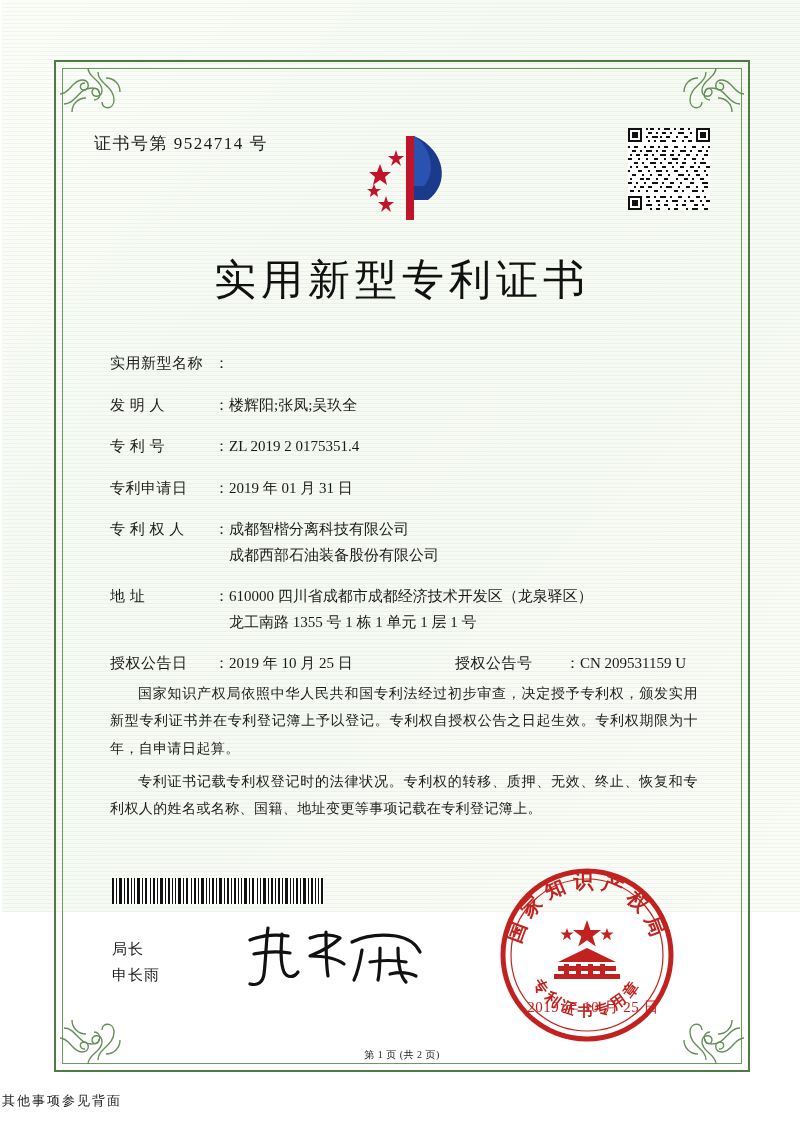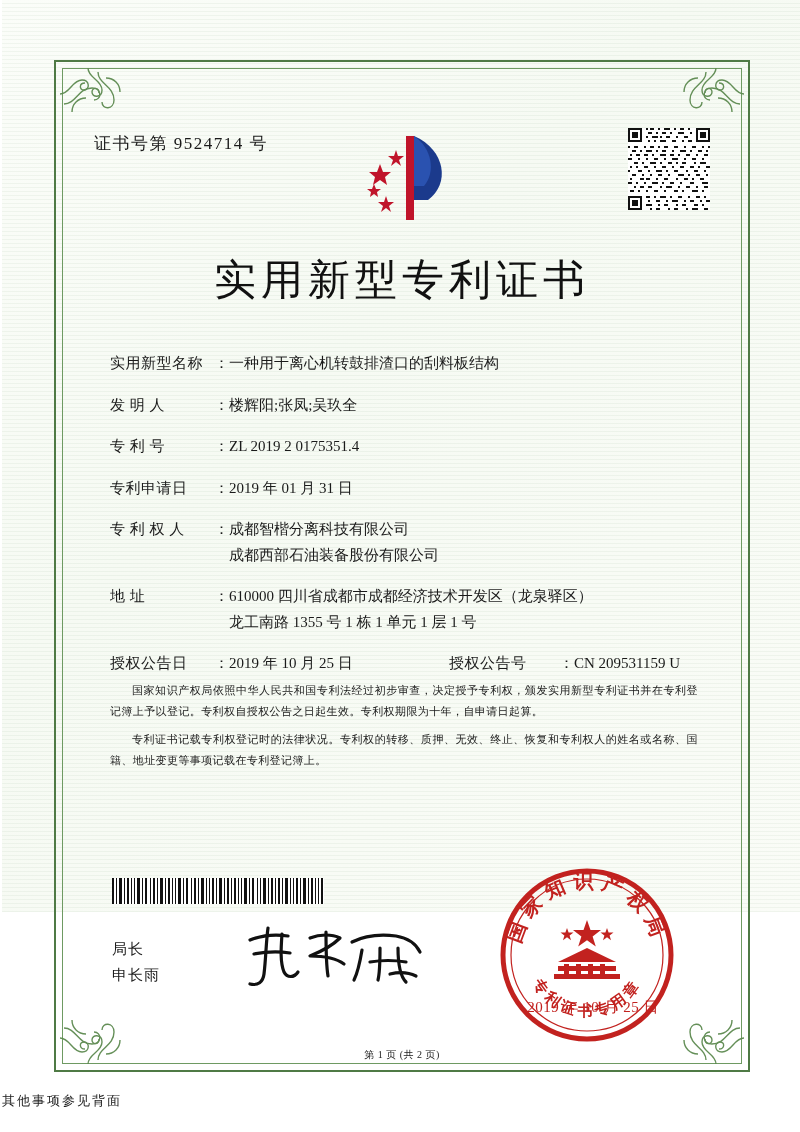--- a/index.html
+++ b/index.html
@@ -107,32 +107,32 @@
     white-space: nowrap;
     letter-spacing: 0.5px;
   }
   .fcolon { flex: 0 0 12px; }
   .fvalue { flex: 1; }
   .fvalue .line2 { display: block; margin-top: 3px; }
 
   .frow.two-col .right-label {
     flex: 0 0 110px;
     width: 110px;
-    margin-left: 20px;
+    margin-left: 26px;
     white-space: nowrap;
     letter-spacing: .5px;
   }
   .frow.two-col .right-value { flex: 0 0 auto; }
 
   
   .paras {
     position: absolute;
     left: 108px; top: 680px;
     width: 588px;
-    font-size: 11px;
+    font-size: 14px;
     line-height: 1.95;
     text-align: justify;
     letter-spacing: .4px;
   }
   .paras p { margin: 0 0 6px 0; text-indent: 2em; }
 
   
   .barcode {
     position: absolute;
     left: 110px; top: 878px;
@@ -446,21 +446,20 @@
     </svg>
   </div>
 
   <div class="doc-title">实用新型专利证书</div>
 
   <div class="fields">
 
     <div class="frow">
       <div class="flabel">实用新型名称</div>
       <div class="fcolon">：</div>
-      <div class="fvalue">一种用于离心机转鼓排渣口的刮料板结构</div>
     </div>
 
     <div class="frow">
       <div class="flabel">发 明 人</div>
       <div class="fcolon">：</div>
       <div class="fvalue">楼辉阳;张凤;吴玖全</div>
     </div>
 
     <div class="frow">
       <div class="flabel">专 利 号</div>

